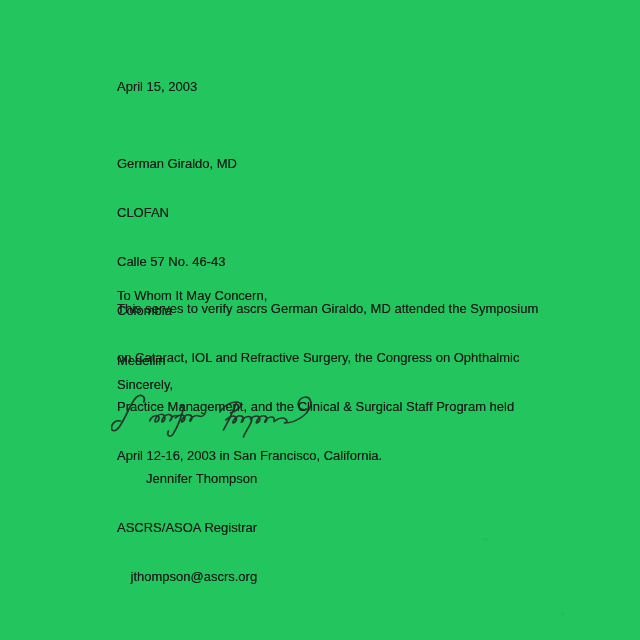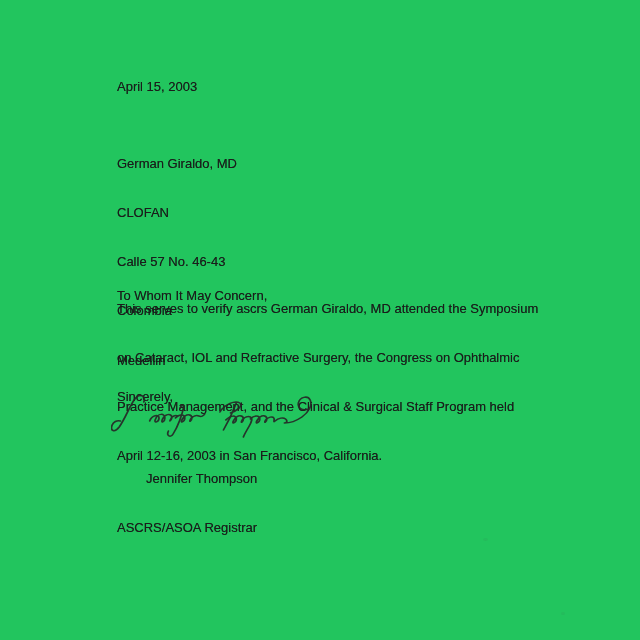--- a/index.html
+++ b/index.html
@@ -22,21 +22,21 @@
     font-size: 13px;
     line-height: 16.4px;
     color: #1c1c1c;
     text-shadow: 0 0 0.4px rgba(0,0,0,0.55);
     white-space: pre;
   }
   .date-block        { top: 79px;  }
   .recipient-block   { top: 123px; }
   .salutation-block  { top: 240px; margin-top: 48px; }
   .body-block        { top: 268px; }
-  .closing-block     { top: 377px; margin-top: 12px; }
+  .closing-block     { top: 377px; }
   .sig-text-block    { top: 438px; text-align: right; }
   .signature-wrap {
     position: absolute;
     left: 111px;
     top: 392px;
     width: 205px;
     height: 48px;
   }
   .signature-wrap svg {
     display: block;
@@ -91,18 +91,19 @@
 
         <path d="M98 28 C102 23 107 23 107 27 C107 31 102 33 105 28 C108 22 113 23 113 27 C113 30 110 32 112 28 C114 25 117 24 119 25 C121 26 120 30 118 34 C116 38 114 42 113 45"></path>
         <path d="M119 27 C122 23 127 23 127 27 C127 31 122 33 125 28 C128 22 133 23 133 27 C133 30 130 32 132 28 C134 25 138 24 139 26 C140 28 138 31 140 29 C143 26 147 25 149 27 C151 29 150 31 148 31 C152 31 158 29 163 25 C169 20 172 13 170 8 C168 3 161 5 160 11 C159 16 163 19 169 17"></path>
       </g>
     </svg>
   </div>
 
   <div class="letter-text sig-text-block">
     <div>Jennifer Thompson</div>
     <div>ASCRS/ASOA Registrar</div>
+    <div>jthompson@ascrs.org</div>
   </div>
 
   <div class="scan-speck speck-1"></div>
   <div class="scan-speck speck-2"></div>
 
 </div>
 
 </body></html>

